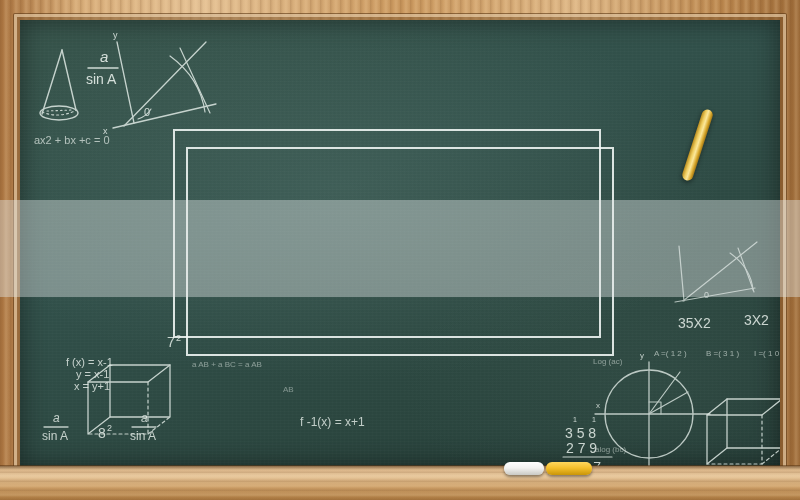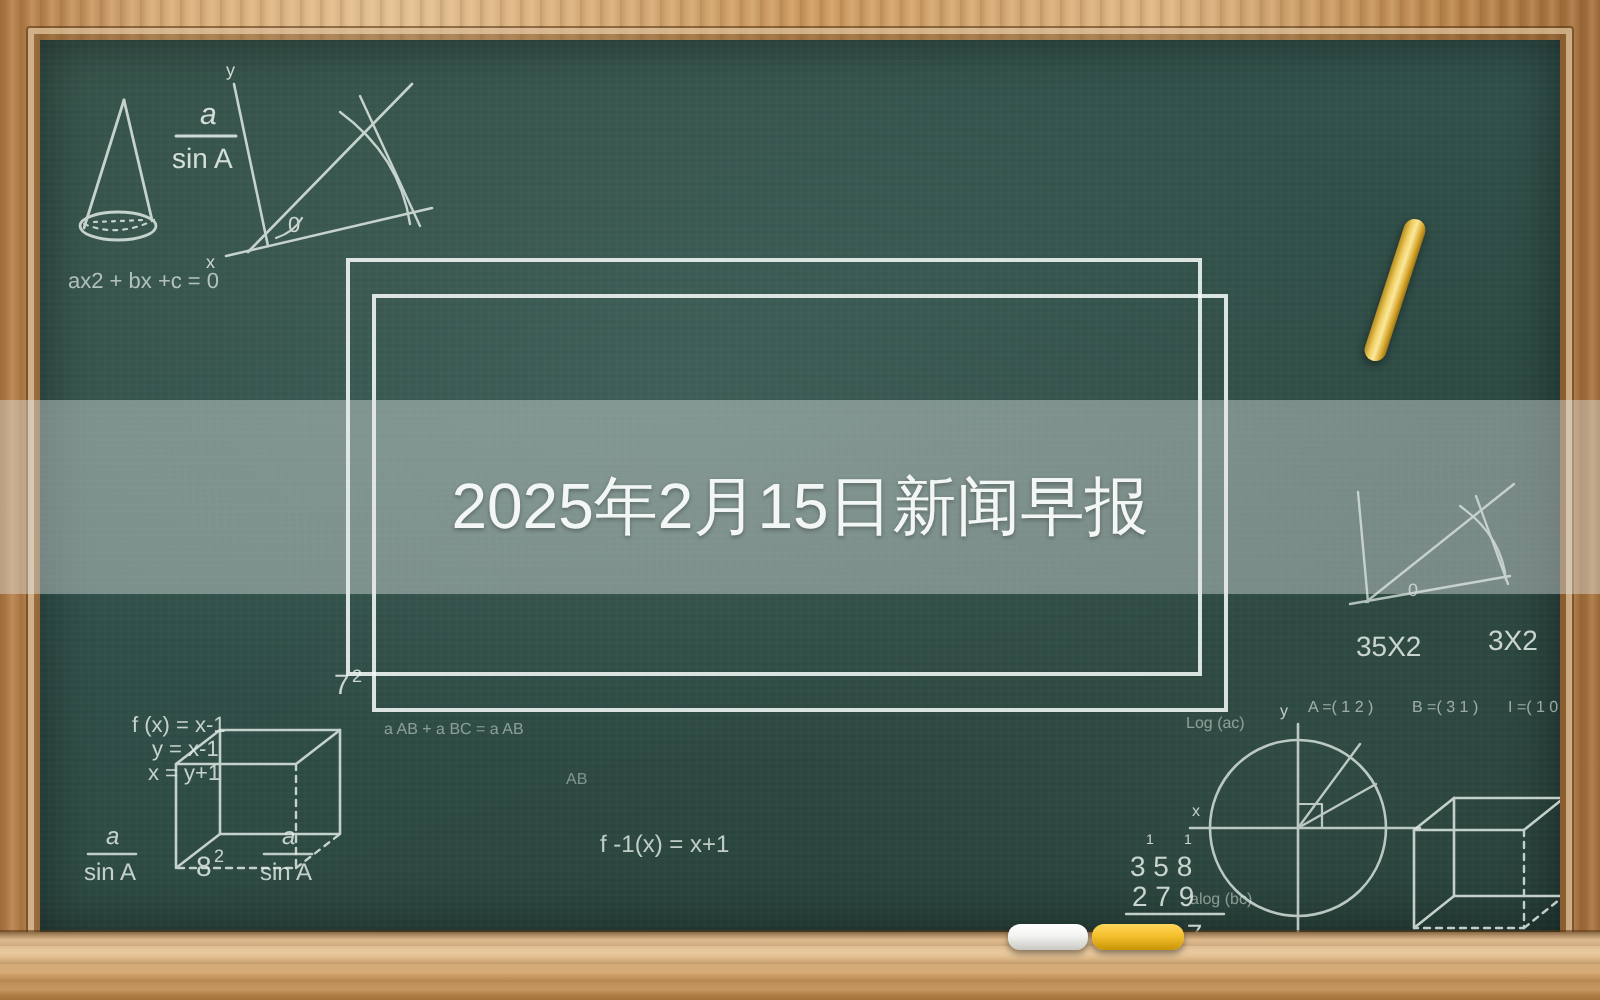--- a/index.html
+++ b/index.html
@@ -246,19 +246,18 @@
     </div>
 
     <div class="rect-outer"></div>
     <div class="rect-inner"></div>
 
     <div class="chalk-stick chalk-yellow-top"></div>
   </div>
 
   <div class="band"></div>
 
-  <div class="title">2025年2月15日新闻早报</div>
 
   <div class="wood-ledge"></div>
   <div class="chalk-stick chalk-white-tray"></div>
   <div class="chalk-stick chalk-yellow-tray"></div>
 
 </div>
 
 </body></html>

